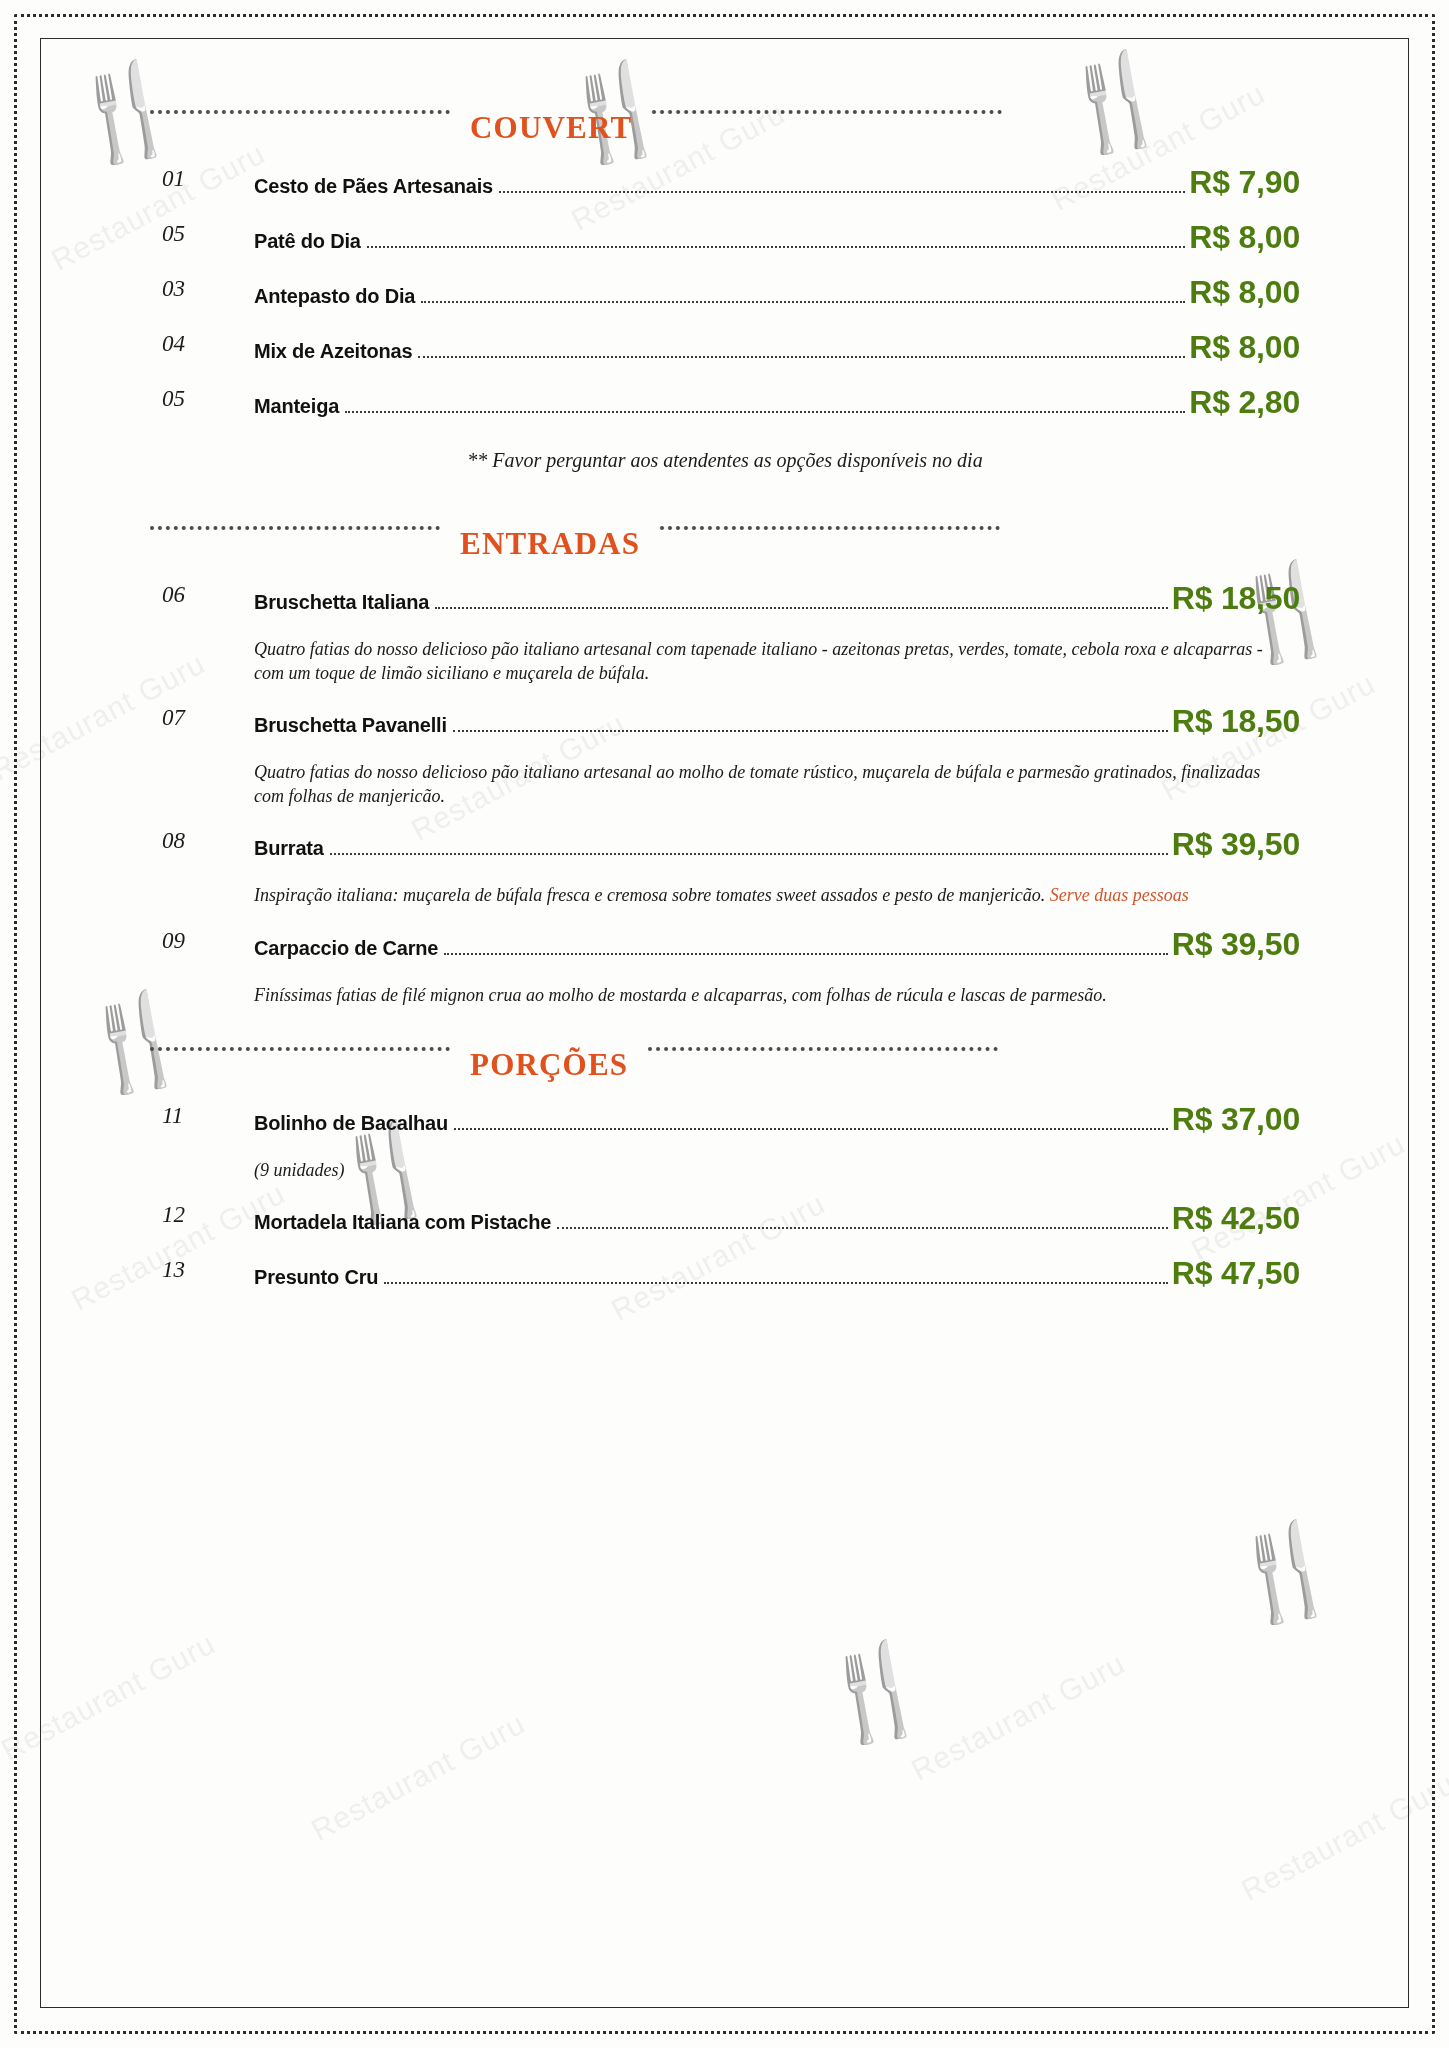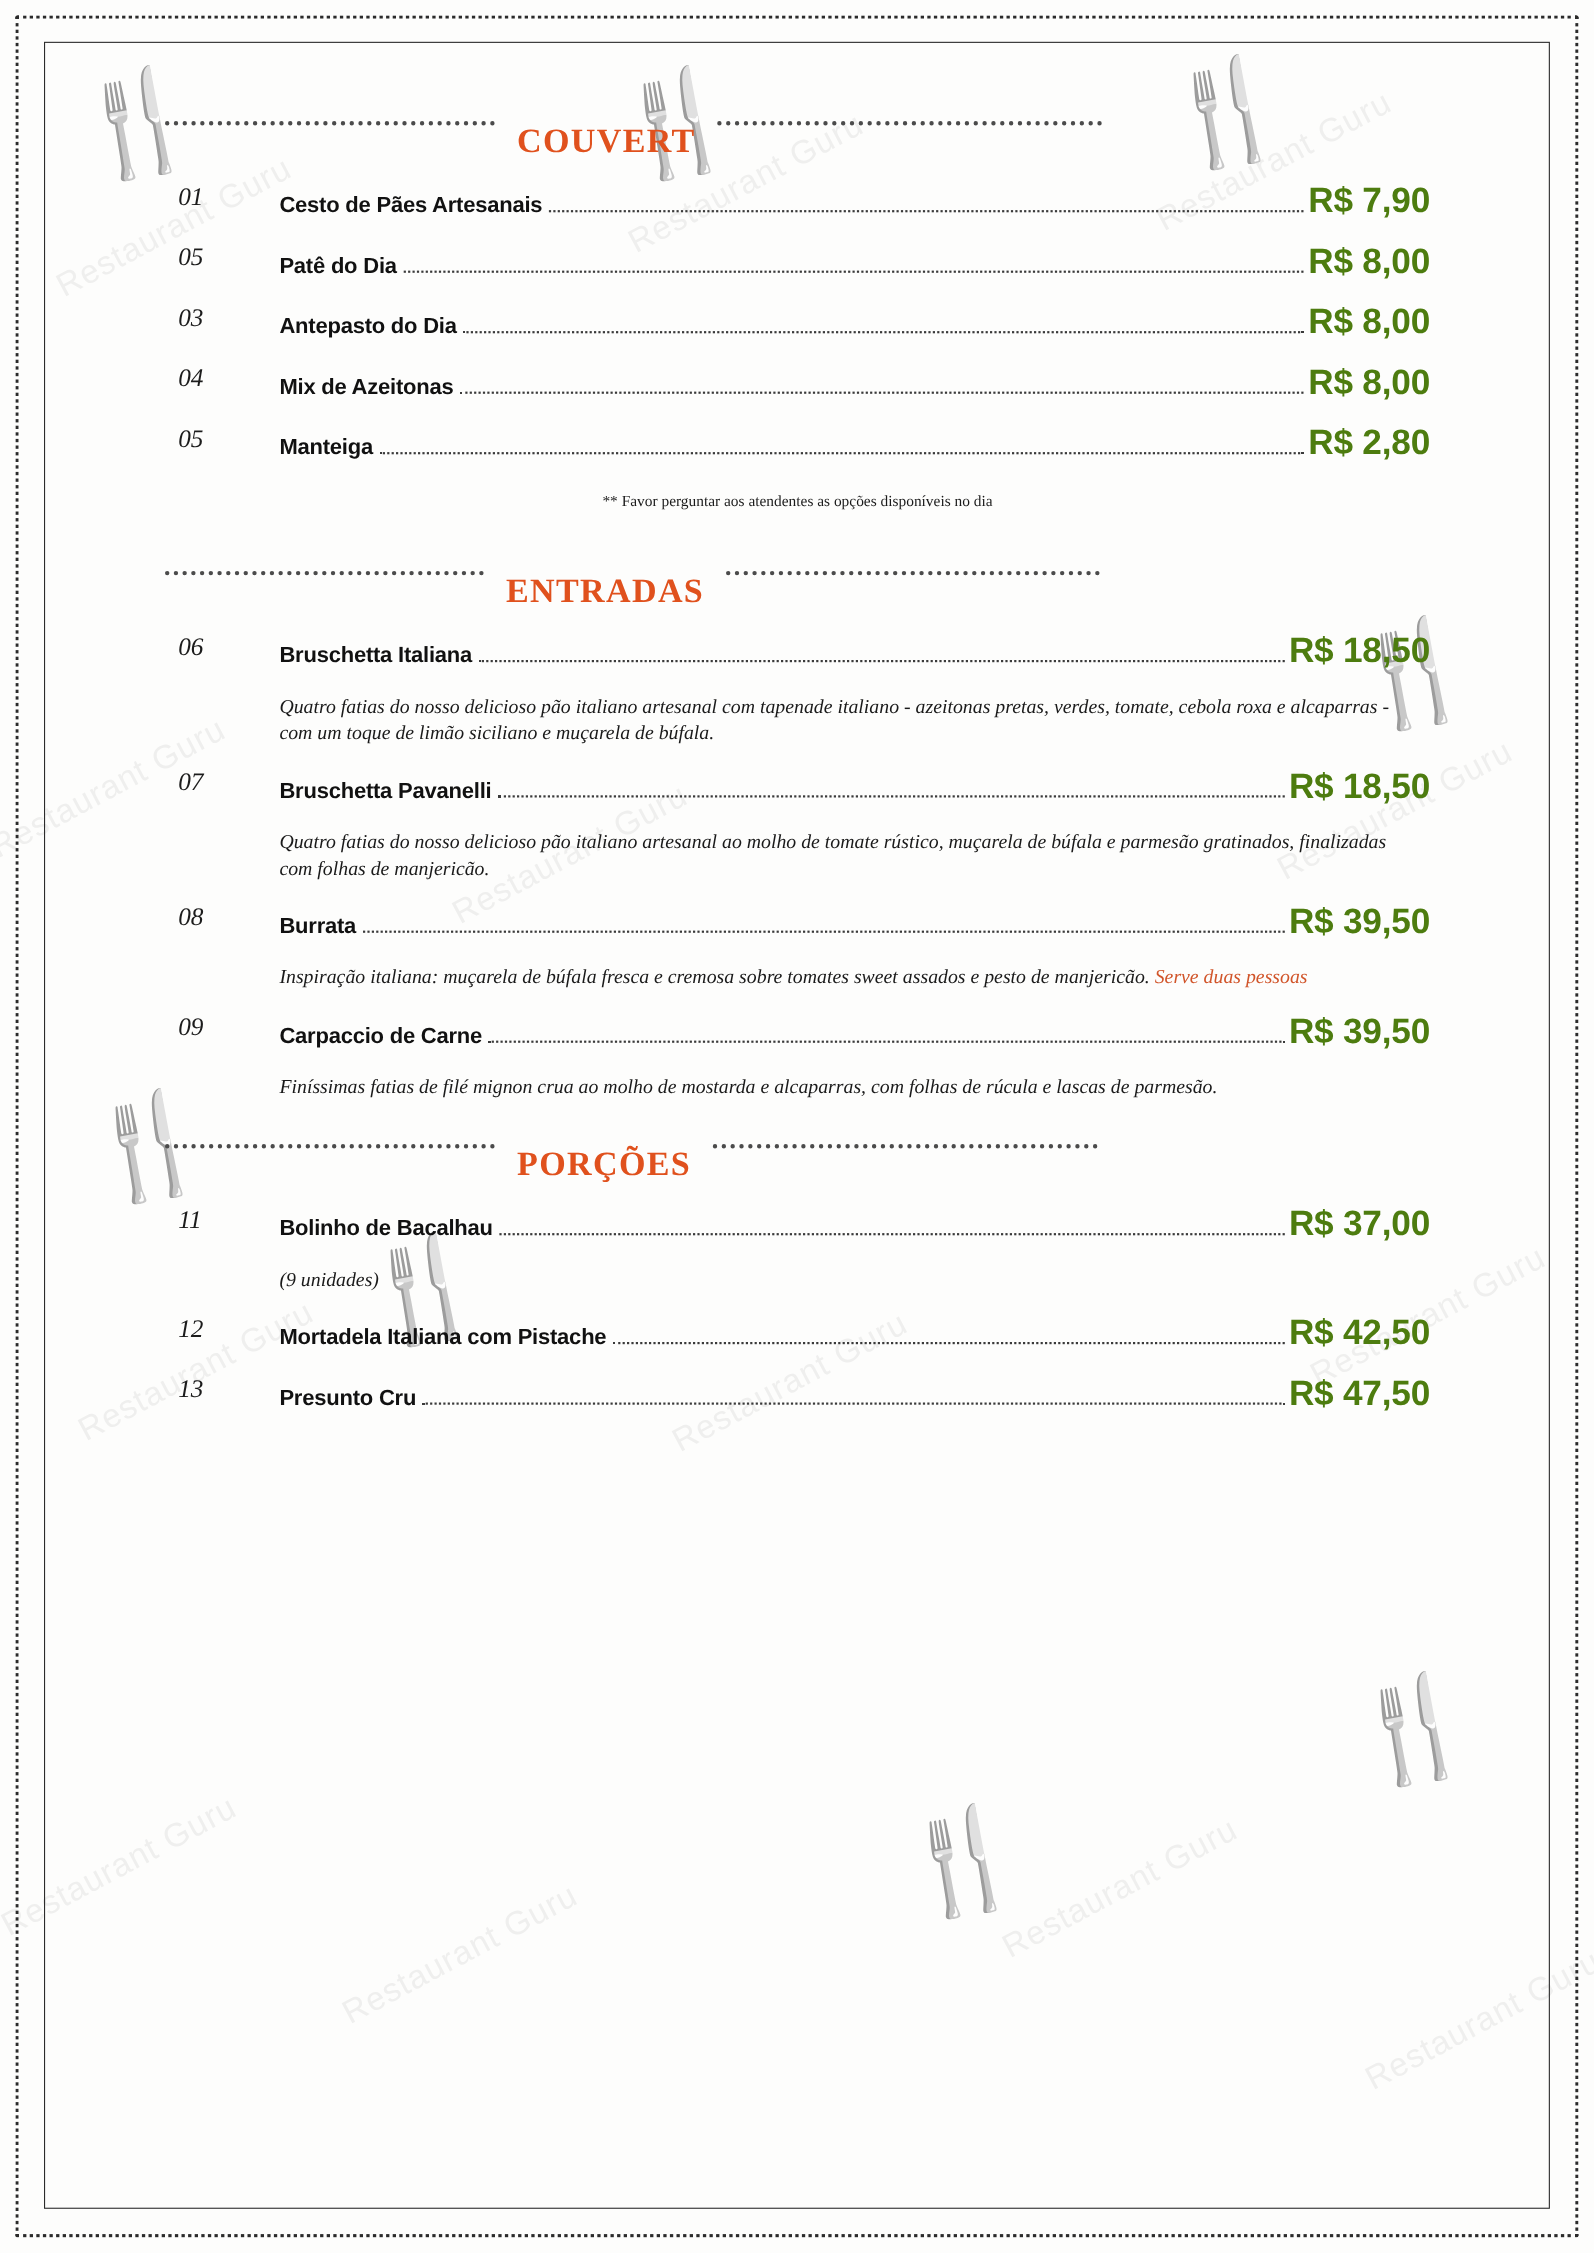--- a/index.html
+++ b/index.html
@@ -145,21 +145,22 @@
     line-height: 1.34;
     color: #1a1a1a;
     margin-top: 20px;
     max-width: 1040px;
   }
   .desc .hl {
     color: #d1552a;
   }
   .note {
     font-family: "Liberation Serif", serif;
-    font-size: 14px;
+    font-style: italic;
+    font-size: 20px;
     color: #1a1a1a;
     text-align: center;
     margin: 28px 0 0 0;
   }
   .spacer-lg { height: 54px; }
   .spacer-md { height: 40px; }
 </style>
 </head>
 <body>
 

